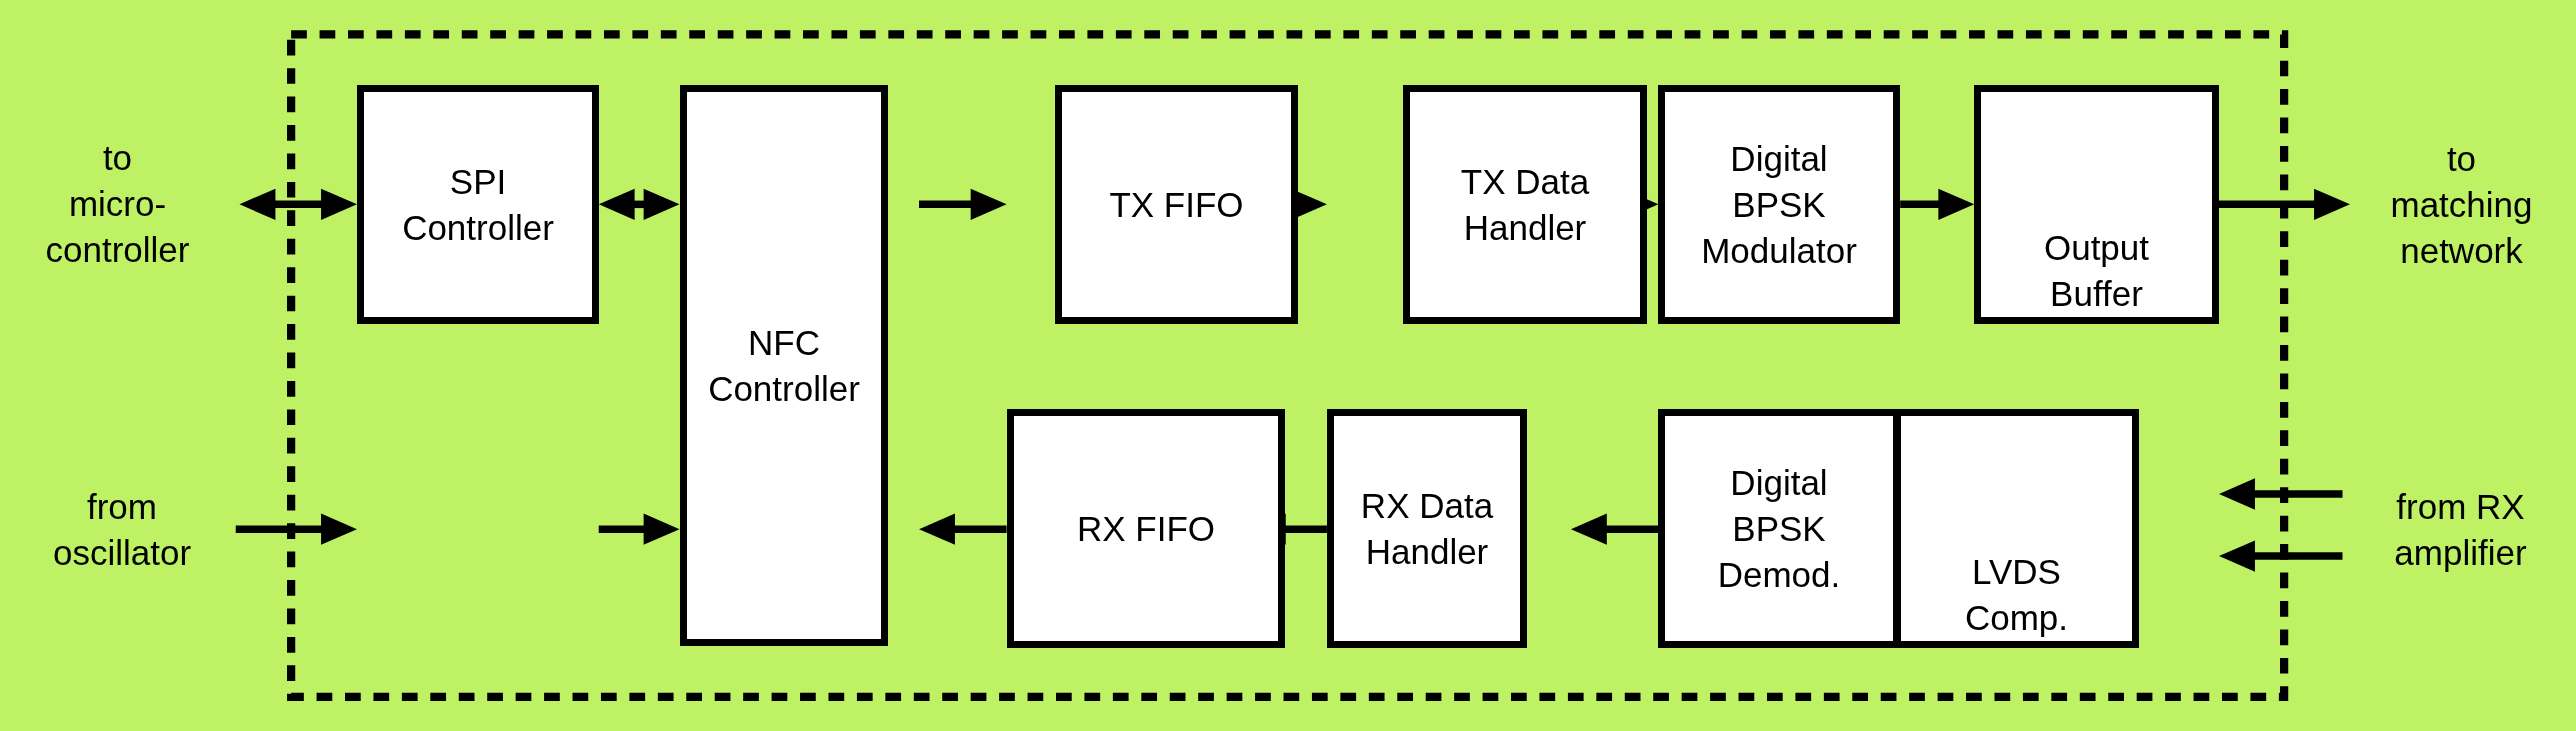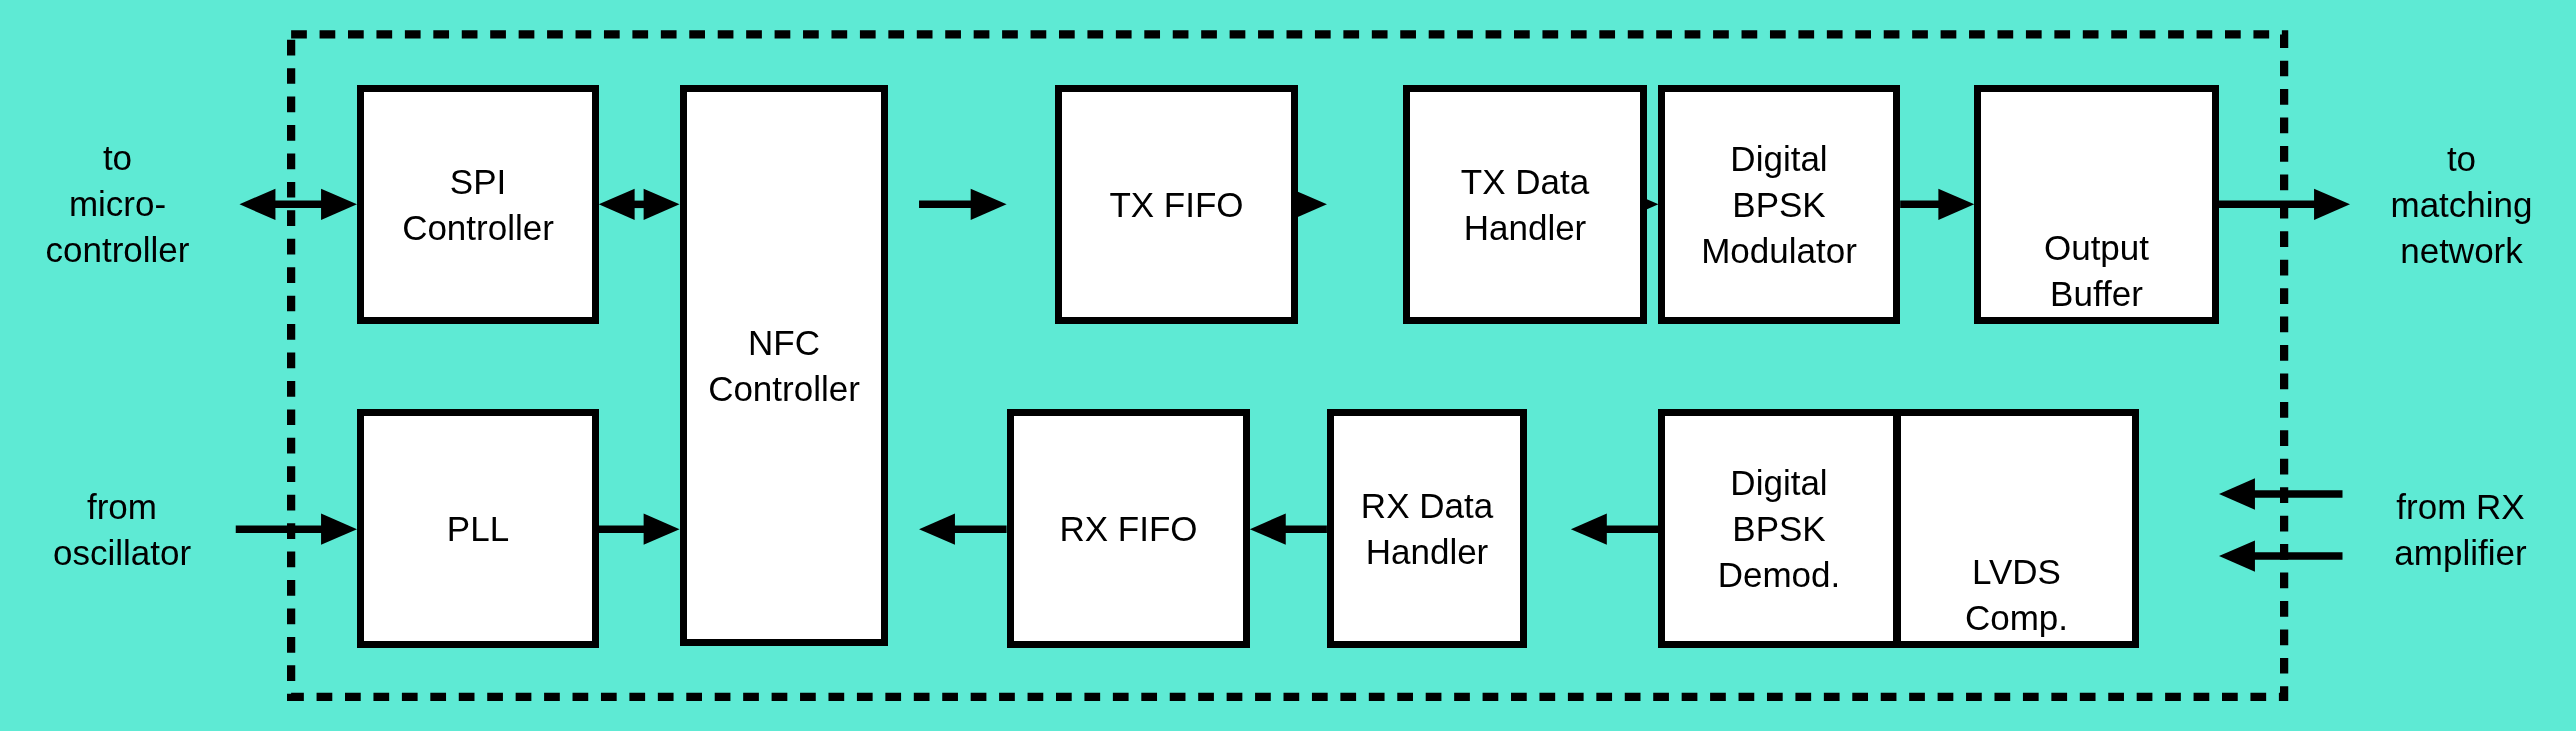--- a/index.html
+++ b/index.html
@@ -4,21 +4,21 @@
 <style>
   html, body {
     margin: 0;
     padding: 0;
     background: #ffffff;
   }
   .canvas {
     position: relative;
     width: 2576px;
     height: 732px;
-    background: #5eead4;
+    background: #bef264;
     font-family: "Liberation Sans", "DejaVu Sans", sans-serif;
     color: #000000;
     overflow: hidden;
   }
   .layer {
     position: absolute;
     left: 0;
     top: 0;
     width: 2576px;
     height: 732px;
@@ -155,25 +155,22 @@
     <div class="block-label">Digital
 BPSK
 Modulator</div>
   </div>
 
   <div class="block" style="left:1974px; top:85px; width:245px; height:239px;align-items:flex-end;">
     <div class="block-label">Output
 Buffer</div>
   </div>
 
-  <div class="block" style="left:357px; top:409px; width:242px; height:239px;">
-    <div class="block-label">PLL</div>
-  </div>
-
-  <div class="block" style="left:1007px; top:409px; width:243px; height:239px;">
+
+  <div class="block" style="left:1007px; top:409px; width:278px; height:239px;">
     <div class="block-label">RX FIFO</div>
   </div>
 
   <div class="block" style="left:1327px; top:409px; width:200px; height:239px;">
     <div class="block-label">RX Data
 Handler</div>
   </div>
 
   <div class="block" style="left:1658px; top:409px; width:242px; height:239px;">
     <div class="block-label">Digital

